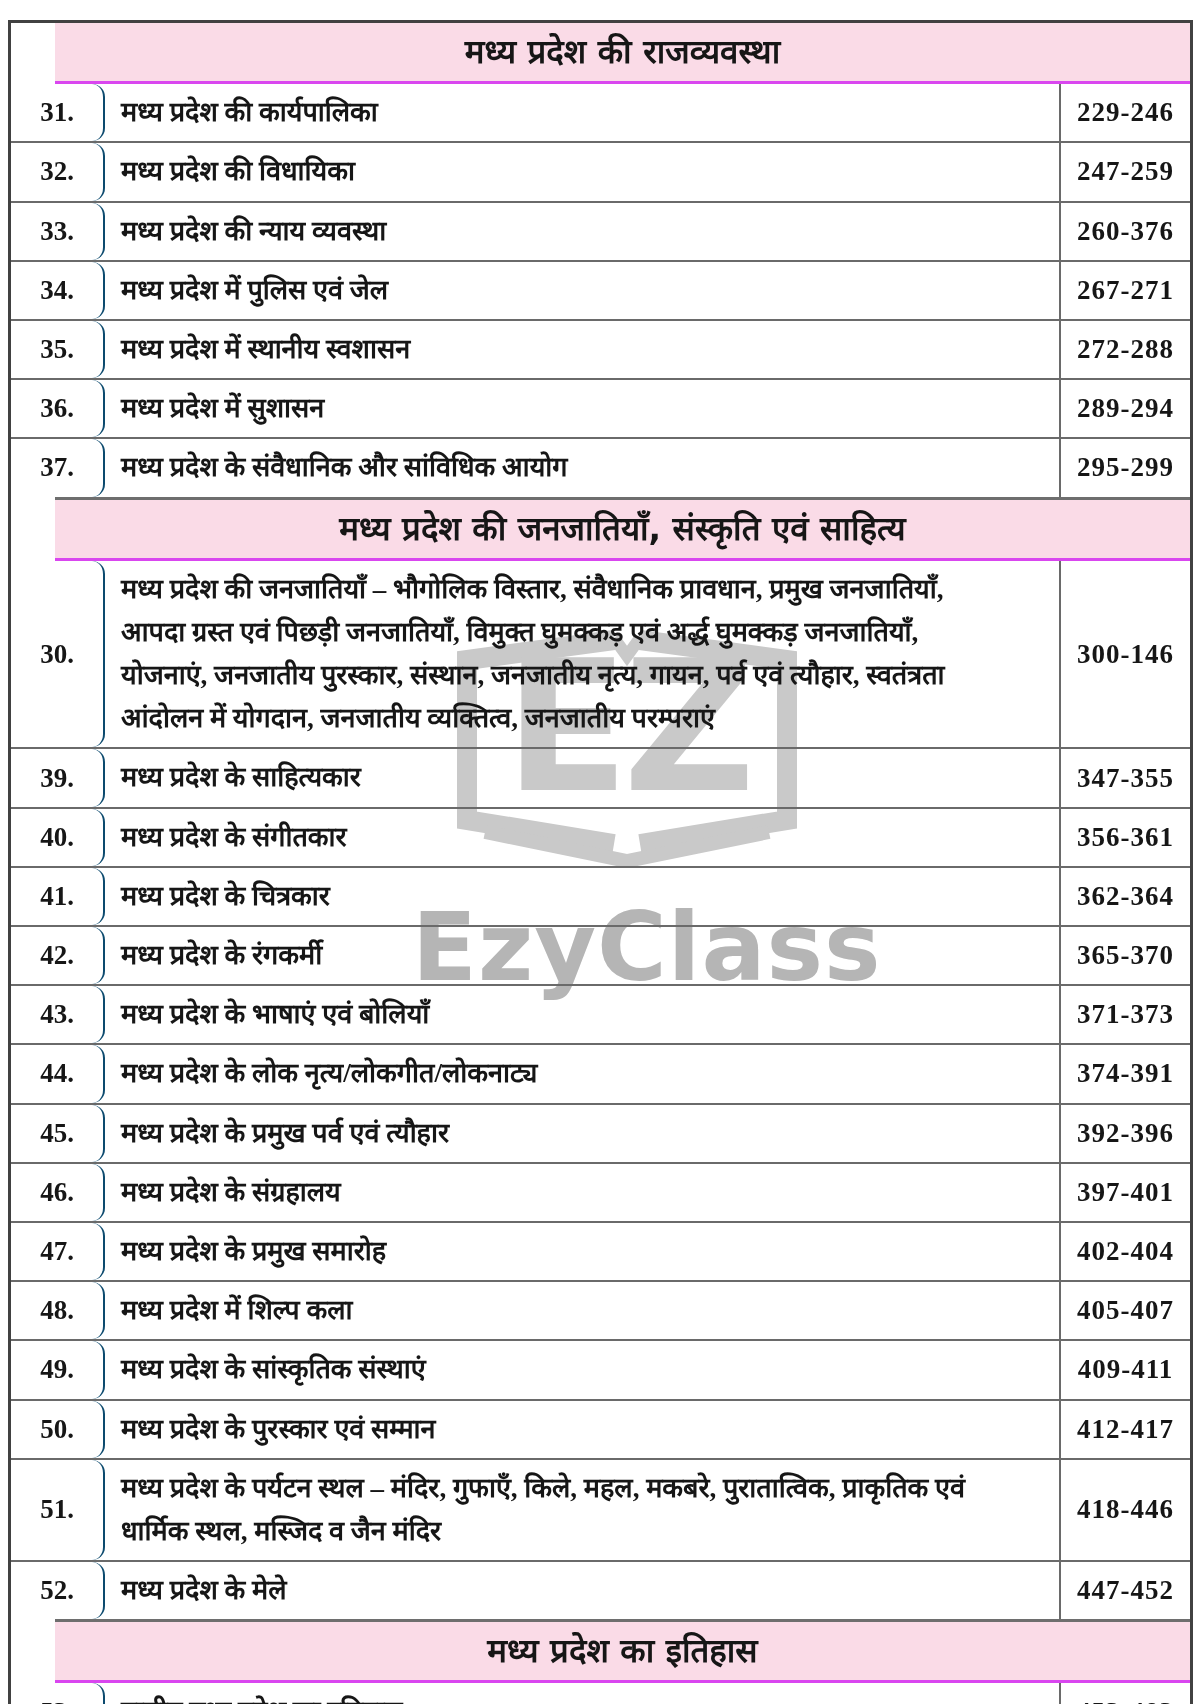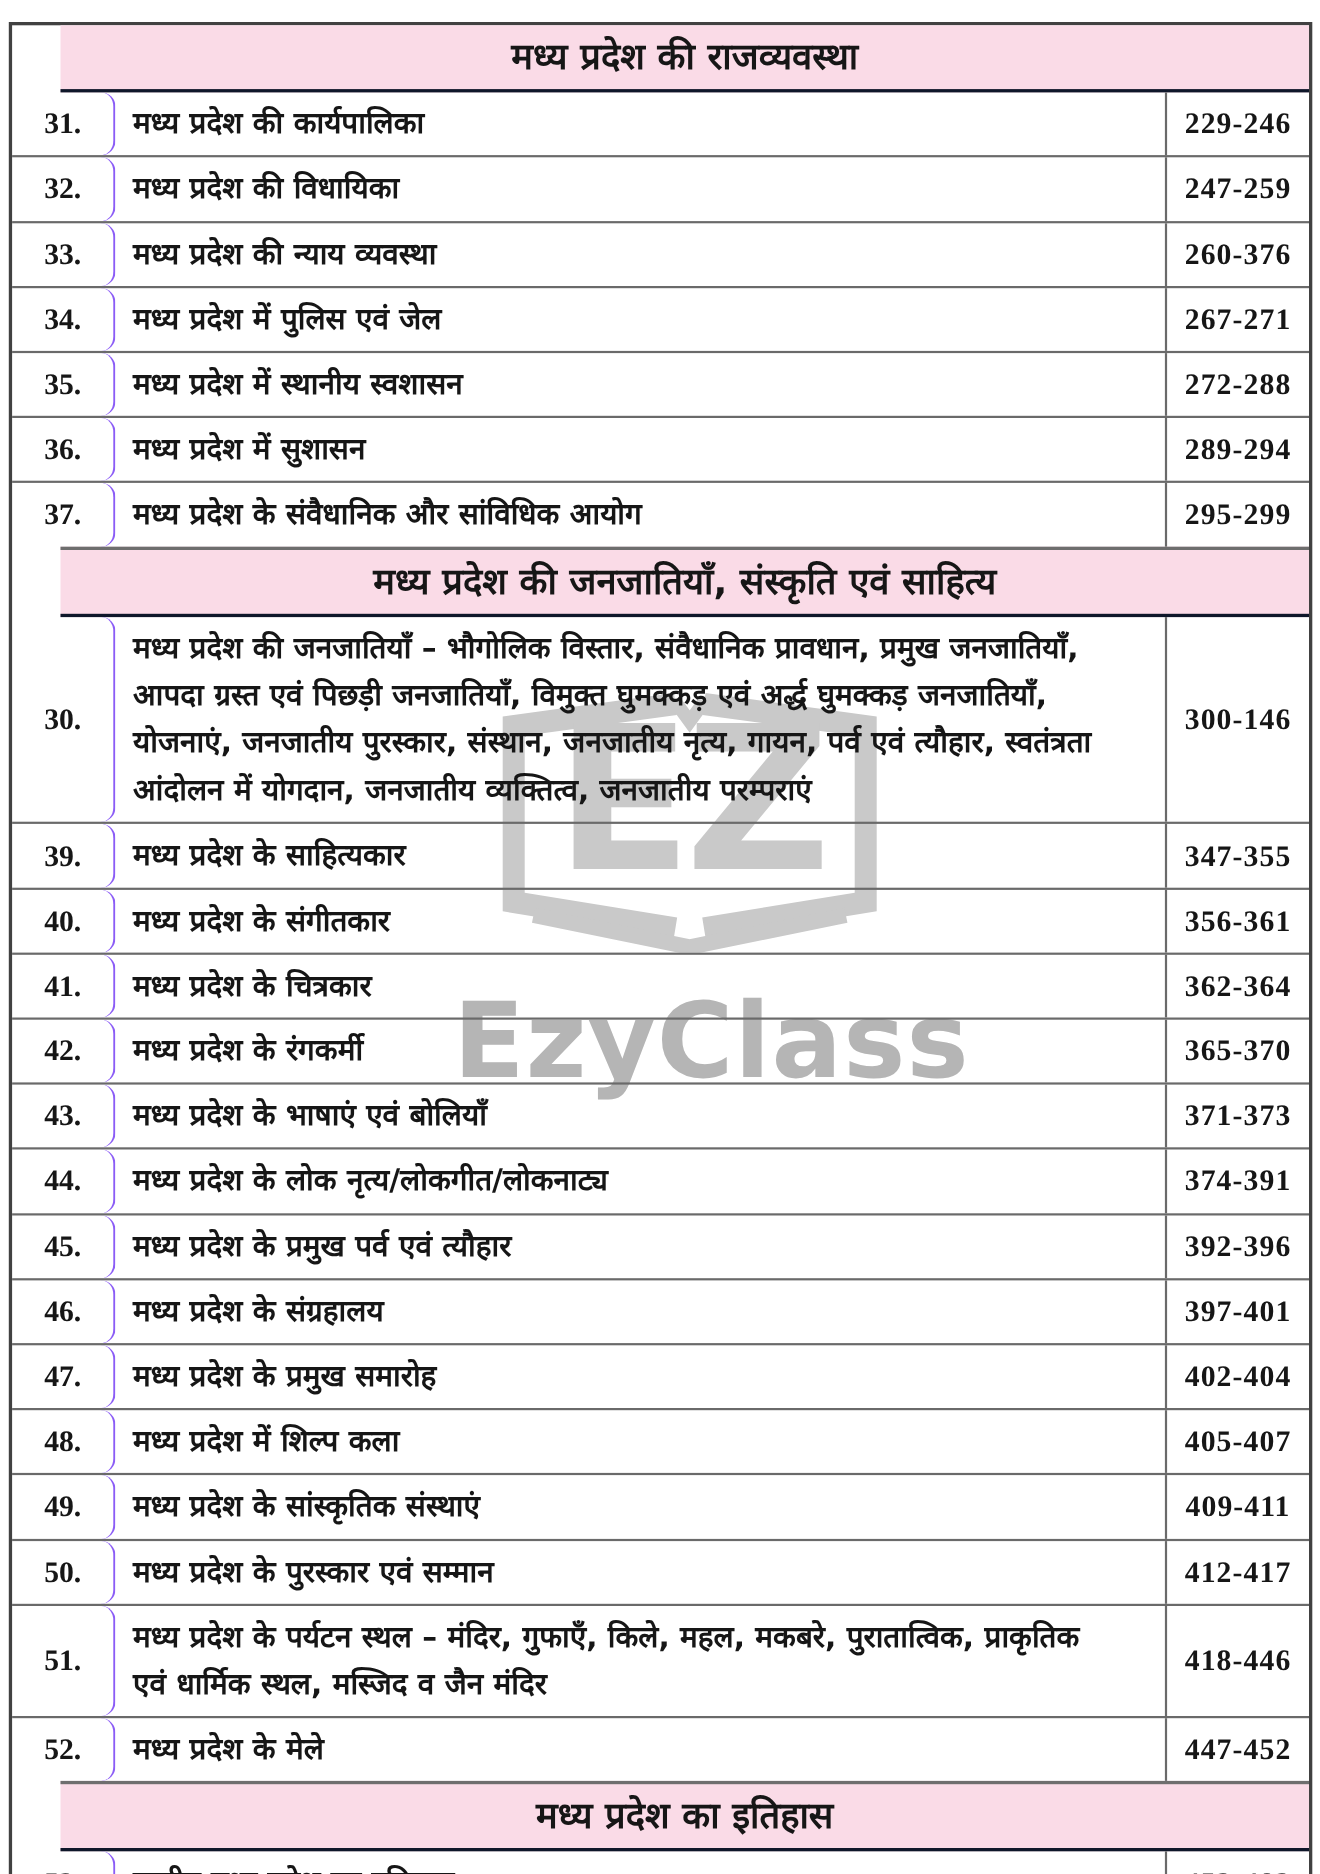--- a/index.html
+++ b/index.html
@@ -38,21 +38,21 @@
     left:8px; top:20px;
     width:1185px;
     border:3px solid #414141;
     z-index:1;
     box-sizing:border-box;
     background:transparent;
   }
   .section-header {
     background:var(--pink, #fadbe7);
     border-top:3px solid #6e6e6e;
-    border-bottom:3px solid #0f172a;
+    border-bottom:3px solid #d946ef;
     min-height:58px;
     display:flex; align-items:center; justify-content:center;margin-left:44px;
   }
   .section-header:first-child { border-top:none; }
   .section-title {
     font-size:33px;
     font-weight:bold;
     text-align:center;
     padding:6px 10px;
     line-height:1.4;
@@ -61,32 +61,33 @@
     display:grid;
     grid-template-columns:94px 1fr 172px;
     border-top:2px solid #6a6a6a;
     min-height:42px;
     background:transparent;
   }
   .toc-row:first-child, .section-header + .toc-row { border-top:none; }
   .cell { display:flex; align-items:center; box-sizing:border-box; }
   .cell.num {
     justify-content:center;
-    border-right:2px solid #8b5cf6;
+    border-right:2px solid #0c4a6e;
     font-family:"Liberation Serif", "DejaVu Serif", serif;
     font-weight:bold;
     font-size:27px;
     padding:4px 2px;
     border-radius:13px;
   }
   .cell.title {
     padding:7px 16px;
     font-size:27px;
     font-weight:bold;
     line-height:1.6;
+    font-family:Liberation Serif, serif;
   }
   .cell.pages {
     justify-content:center;
     border-left:2px solid #6a6a6a;
     font-family:"Liberation Serif", "DejaVu Serif", serif;
     font-weight:bold;
     font-size:27px;
     letter-spacing:1px;
     padding:4px 2px;
     margin-left:41px;

